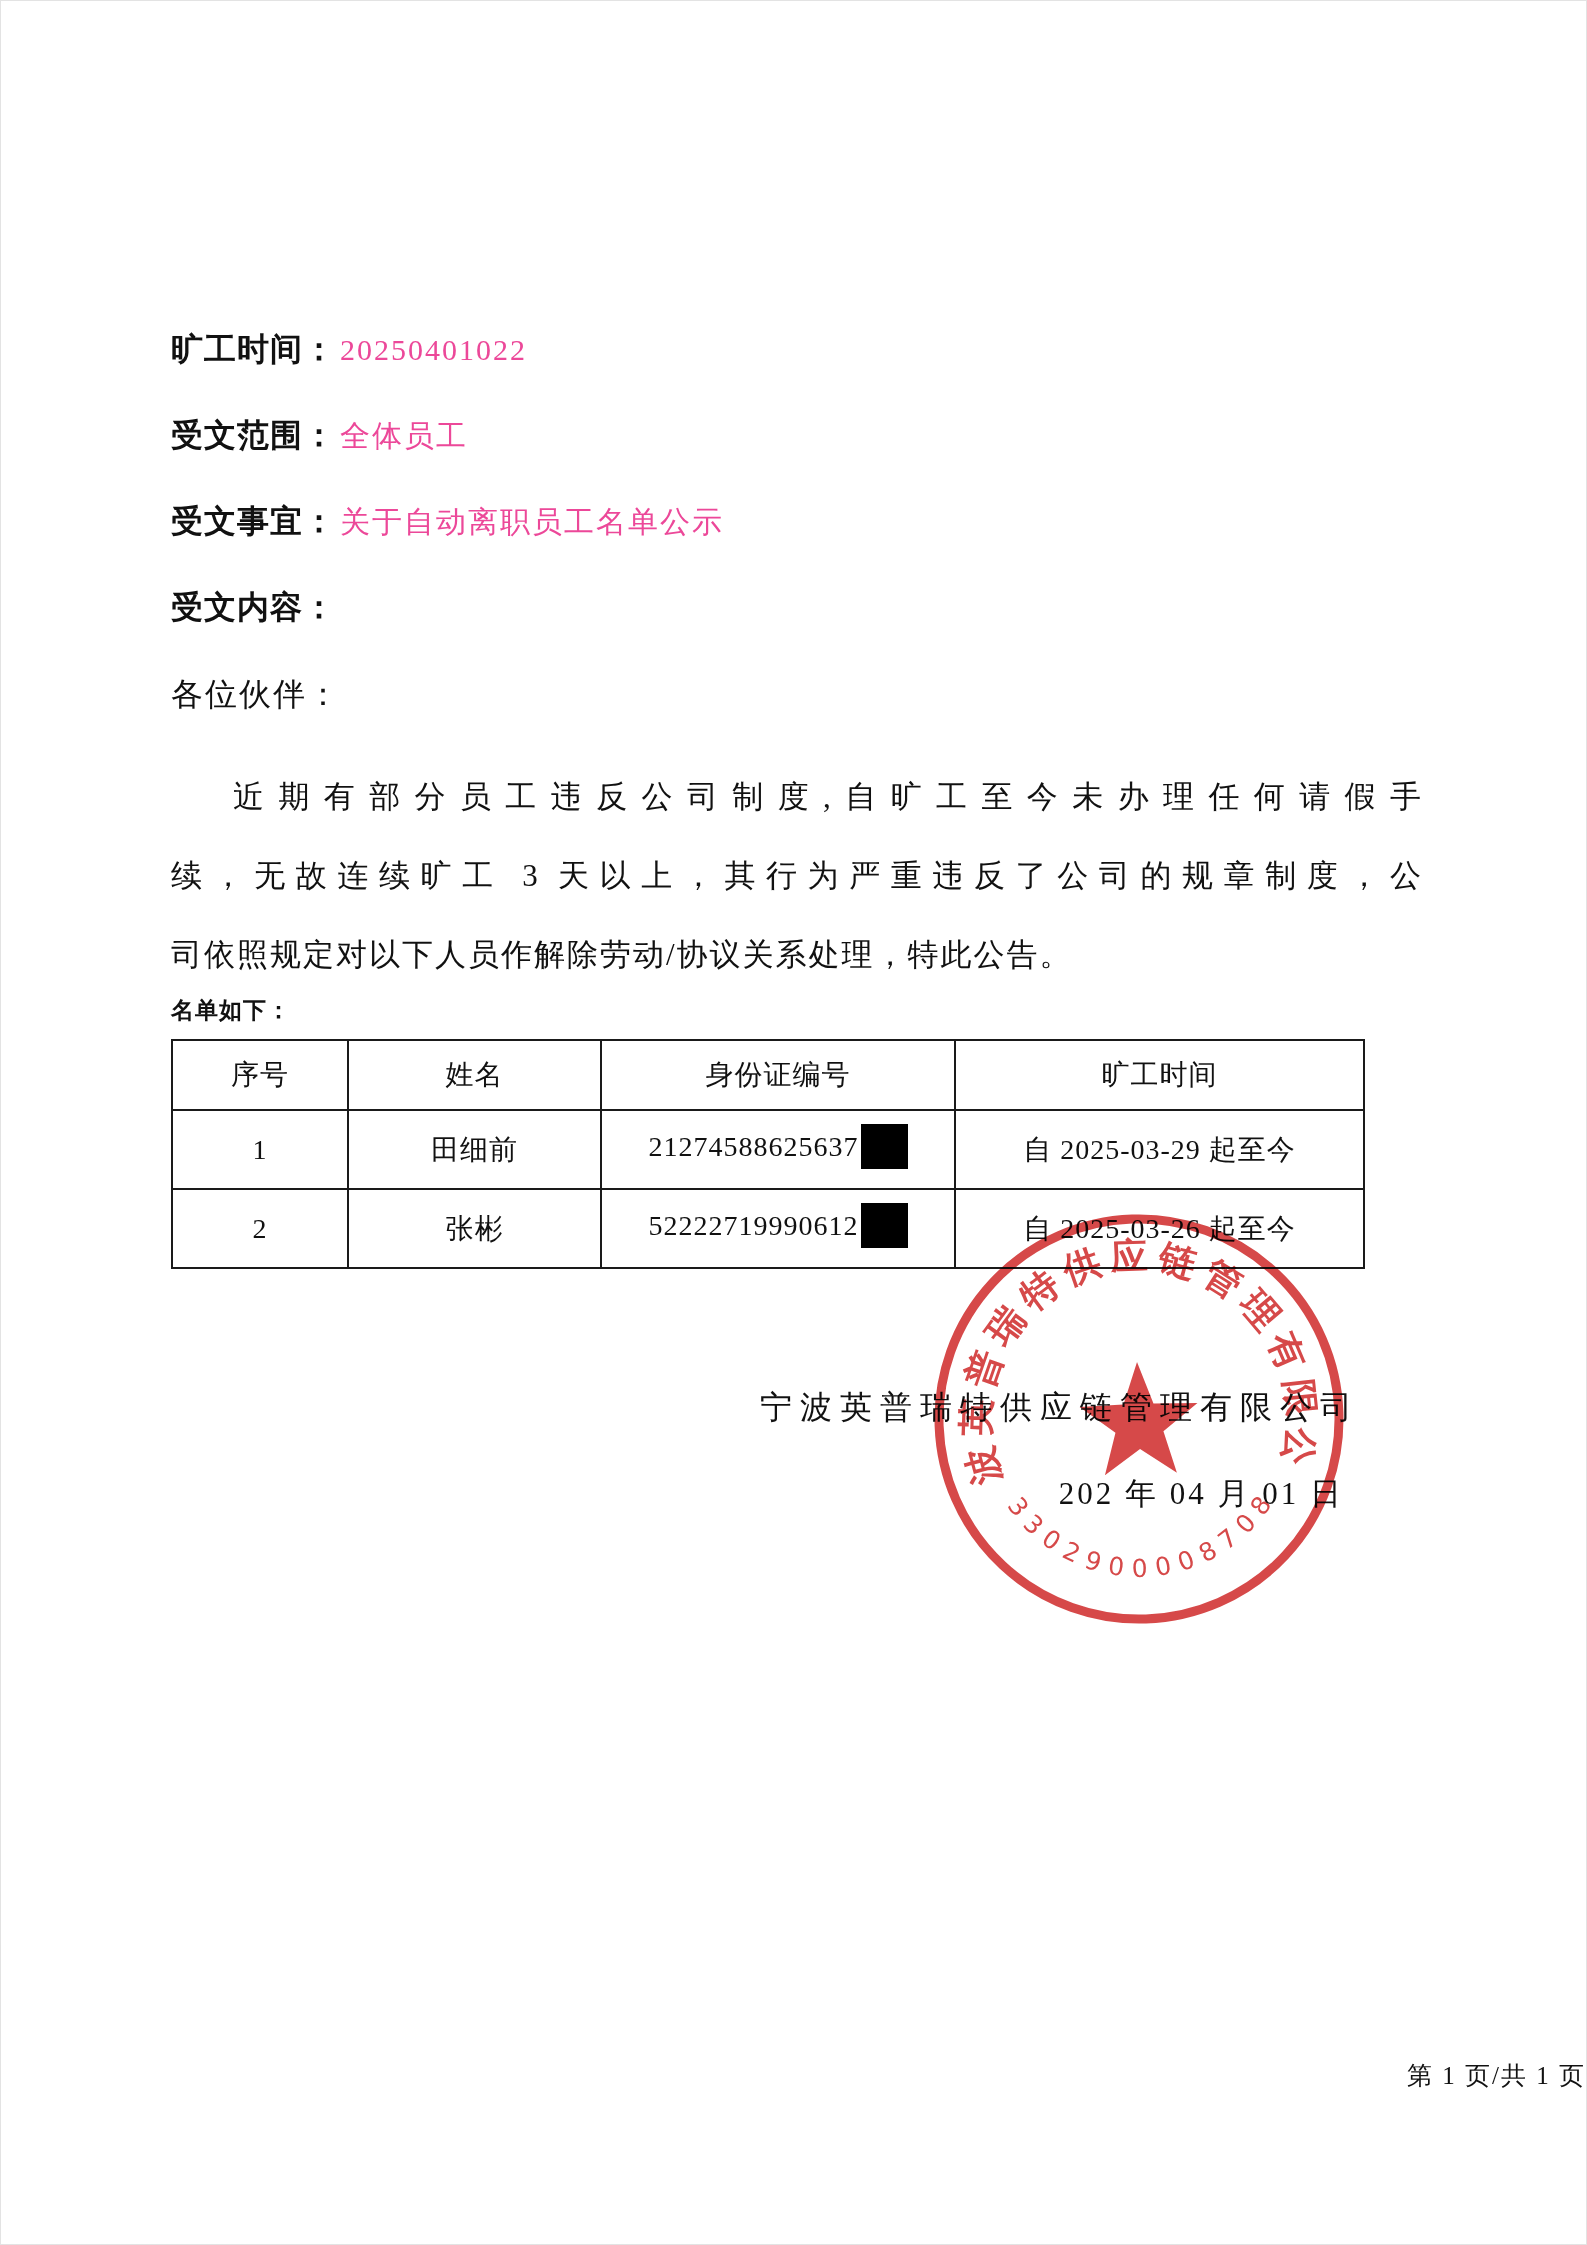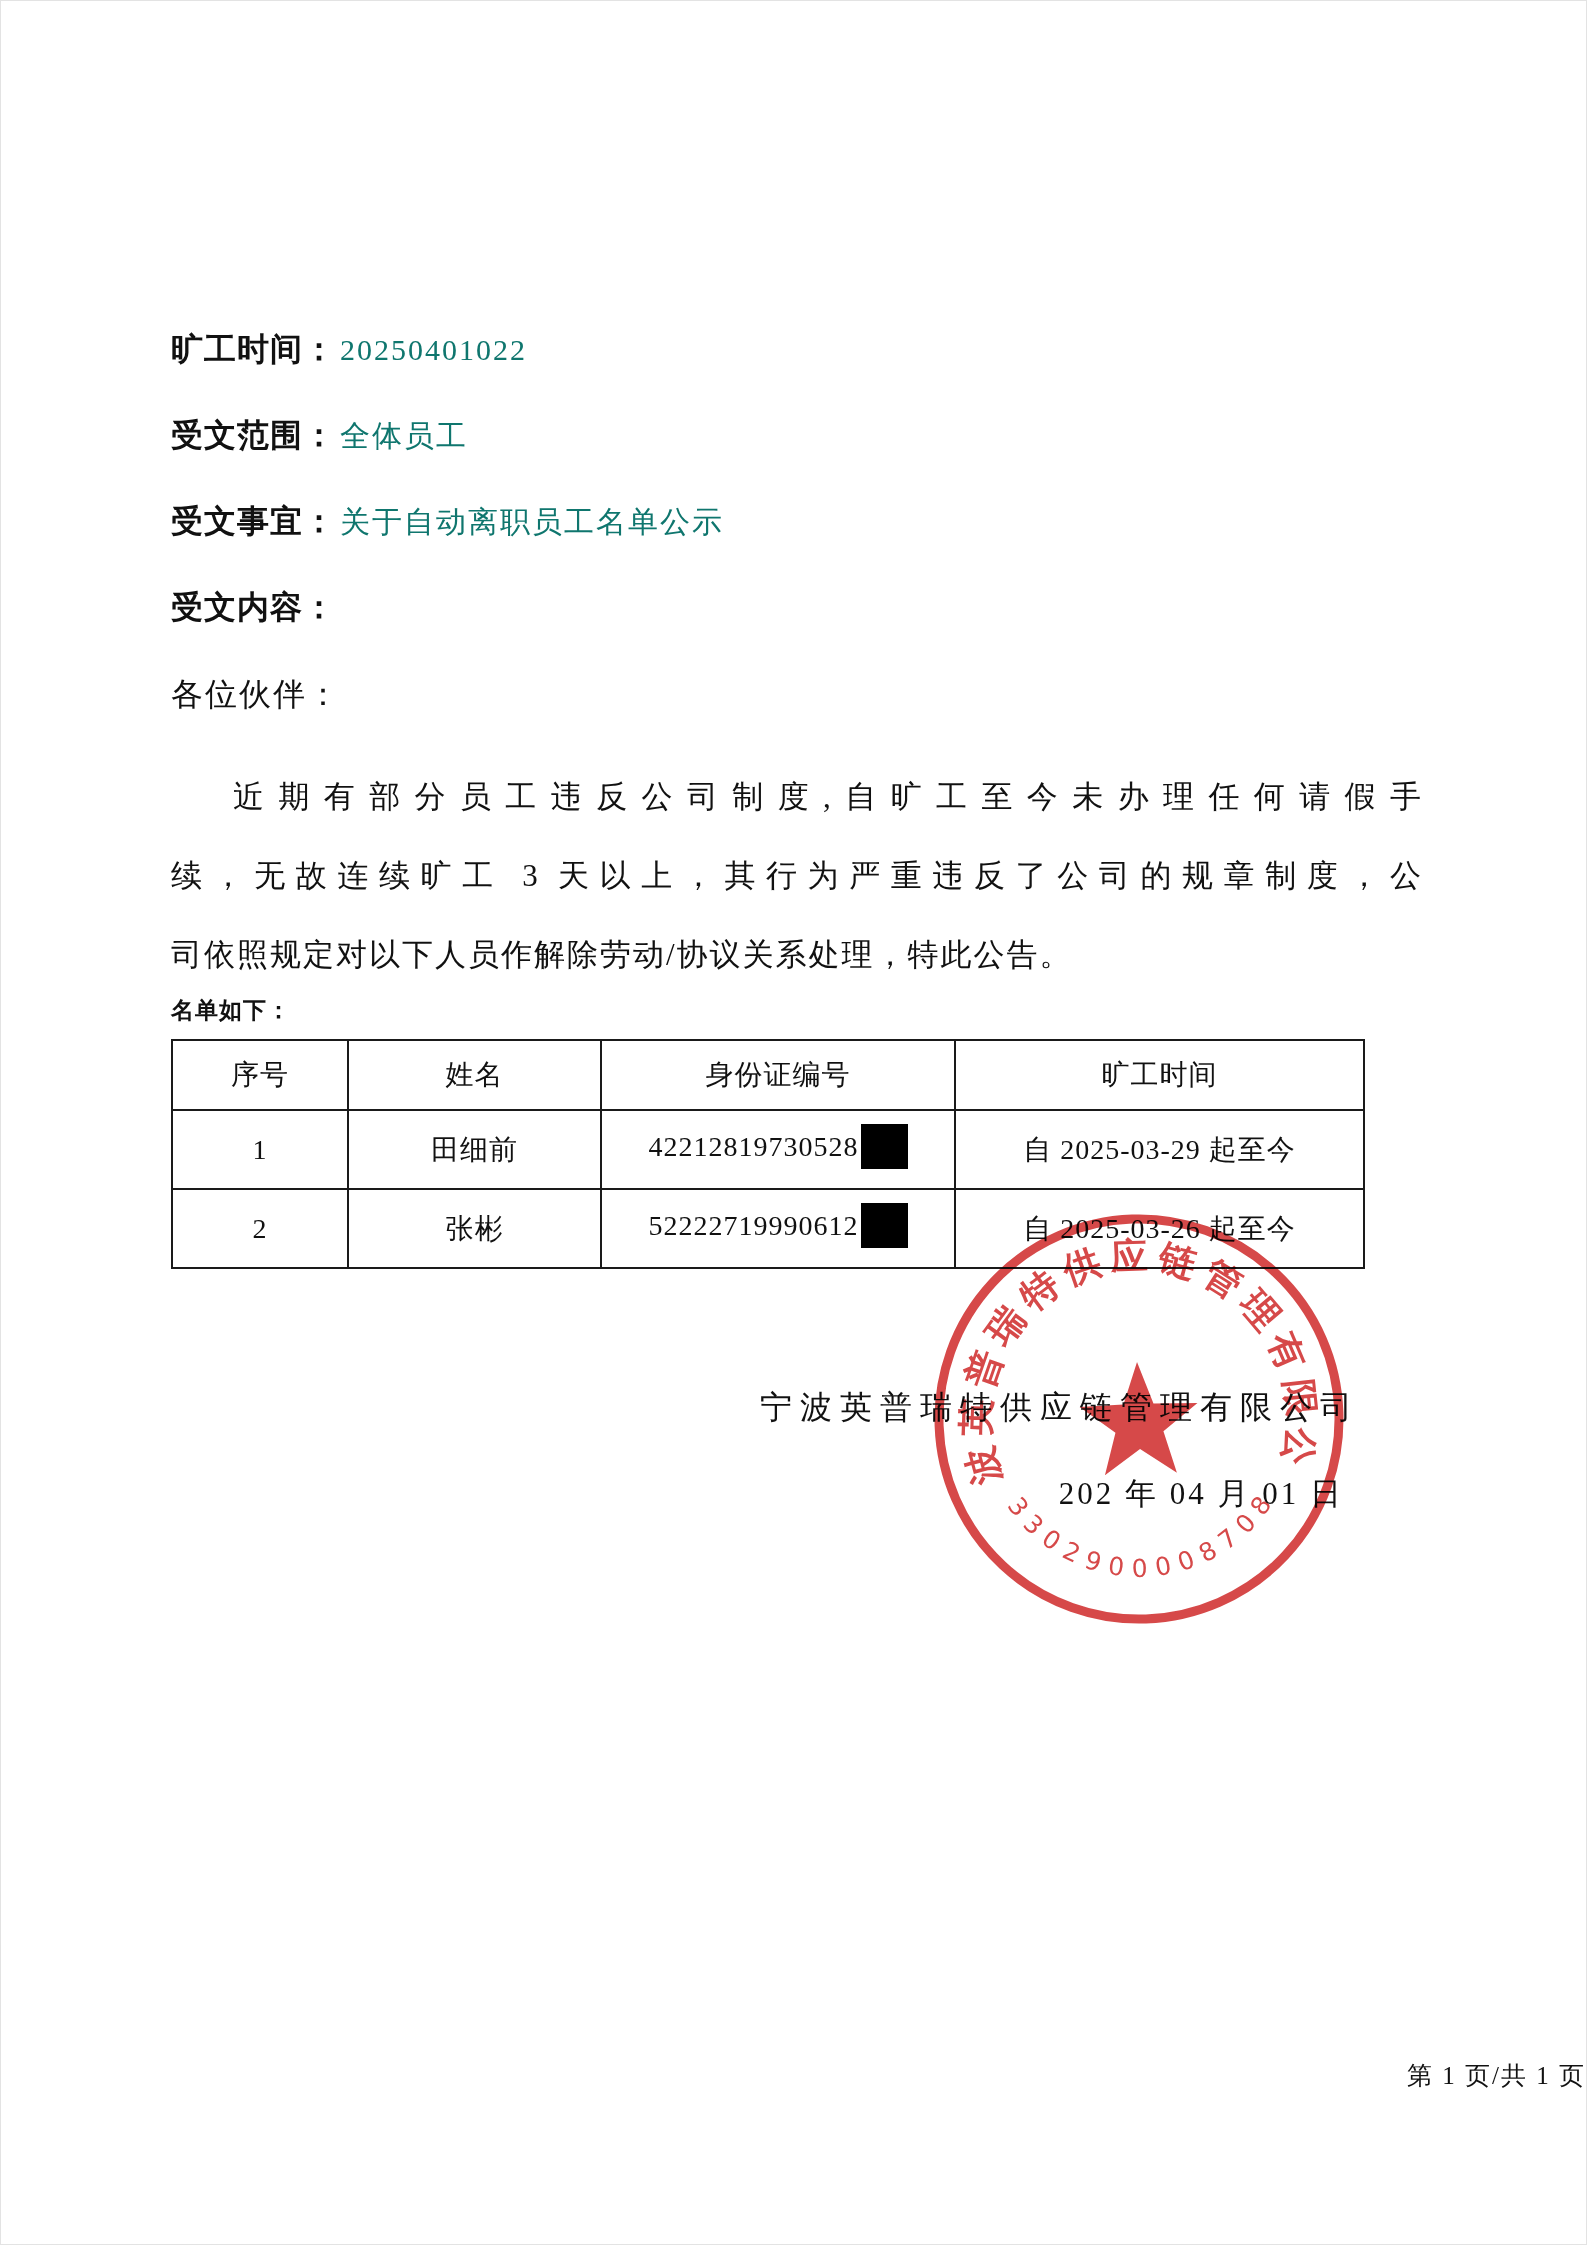--- a/index.html
+++ b/index.html
@@ -36,21 +36,21 @@
     line-height: 44px;
     font-size: 30px;
   }
   .field-label {
     font-weight: 700;
     font-size: 32px;
     letter-spacing: 1px;
   }
   .field-value {
     font-weight: 400;
-    color: #0f766e;
+    color: #ec4899;
     letter-spacing: 2px;
     padding-left: 4px;
   }
   .salutation {
     height: 86px;
     line-height: 46px;
     font-size: 32px;
     letter-spacing: 2px;
   }
   .body-par { font-size: 31px; letter-spacing: 2px; }
@@ -185,21 +185,21 @@
           <th>序号</th>
           <th>姓名</th>
           <th>身份证编号</th>
           <th>旷工时间</th>
         </tr>
       </thead>
       <tbody>
         <tr>
           <td>1</td>
           <td>田细前</td>
-          <td><span>42212819730528</span><span class="redact"></span></td>
+          <td><span>21274588625637</span><span class="redact"></span></td>
           <td>自 2025-03-29 起至今</td>
         </tr>
         <tr>
           <td>2</td>
           <td>张彬</td>
           <td><span>52222719990612</span><span class="redact"></span></td>
           <td>自 2025-03-26 起至今</td>
         </tr>
       </tbody>
     </table>

